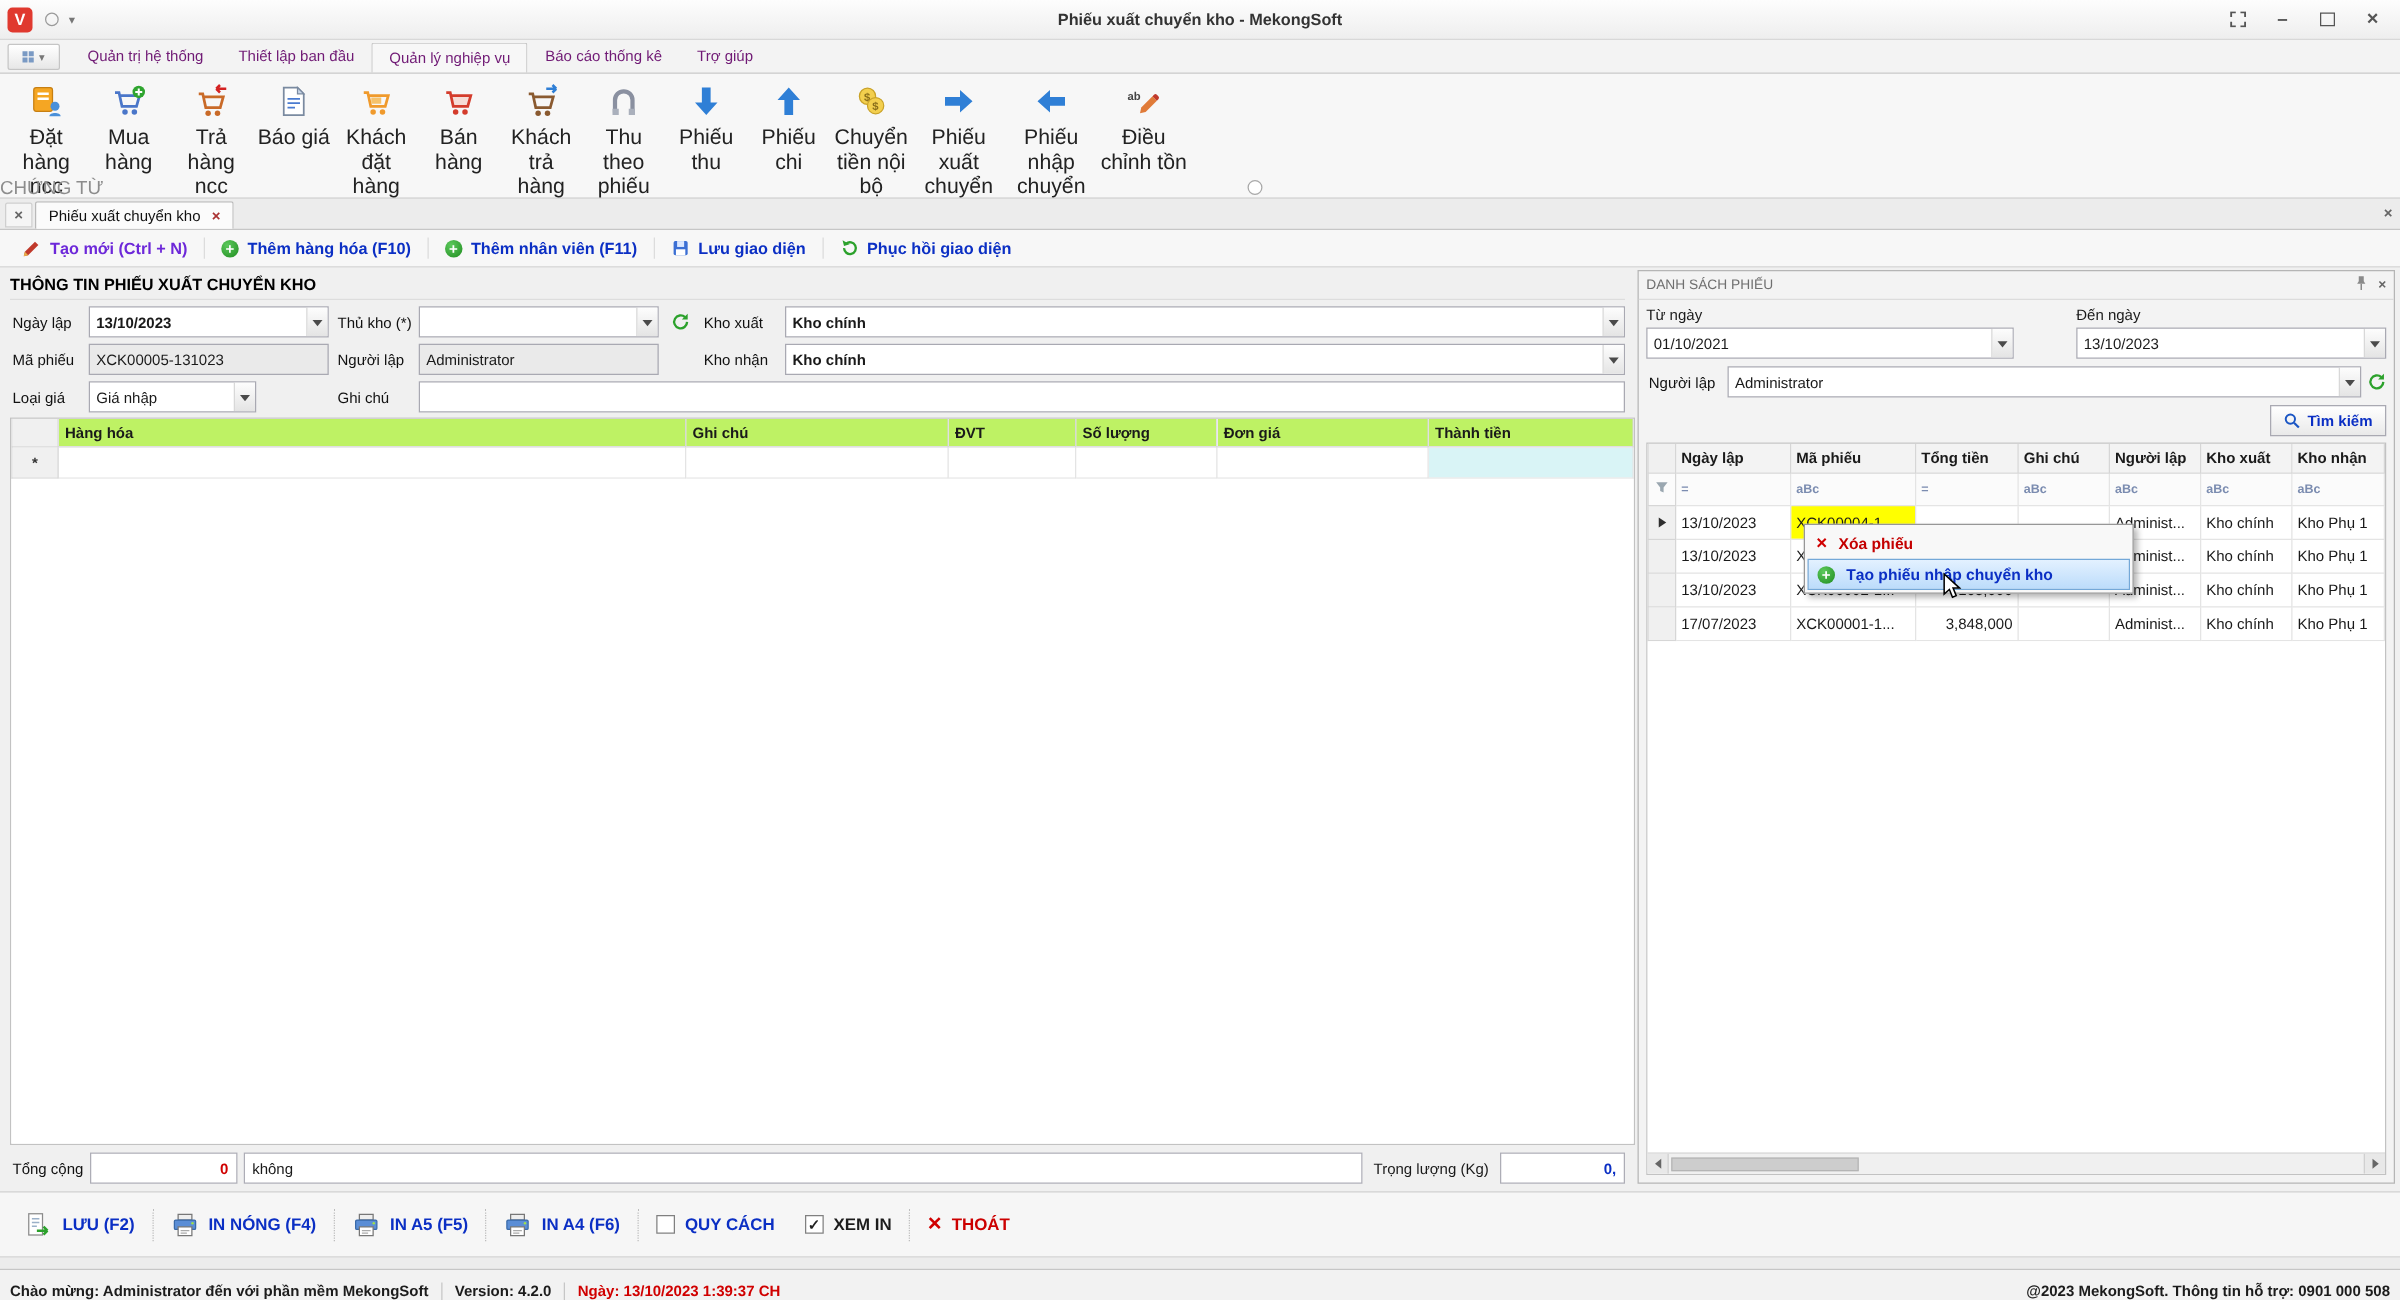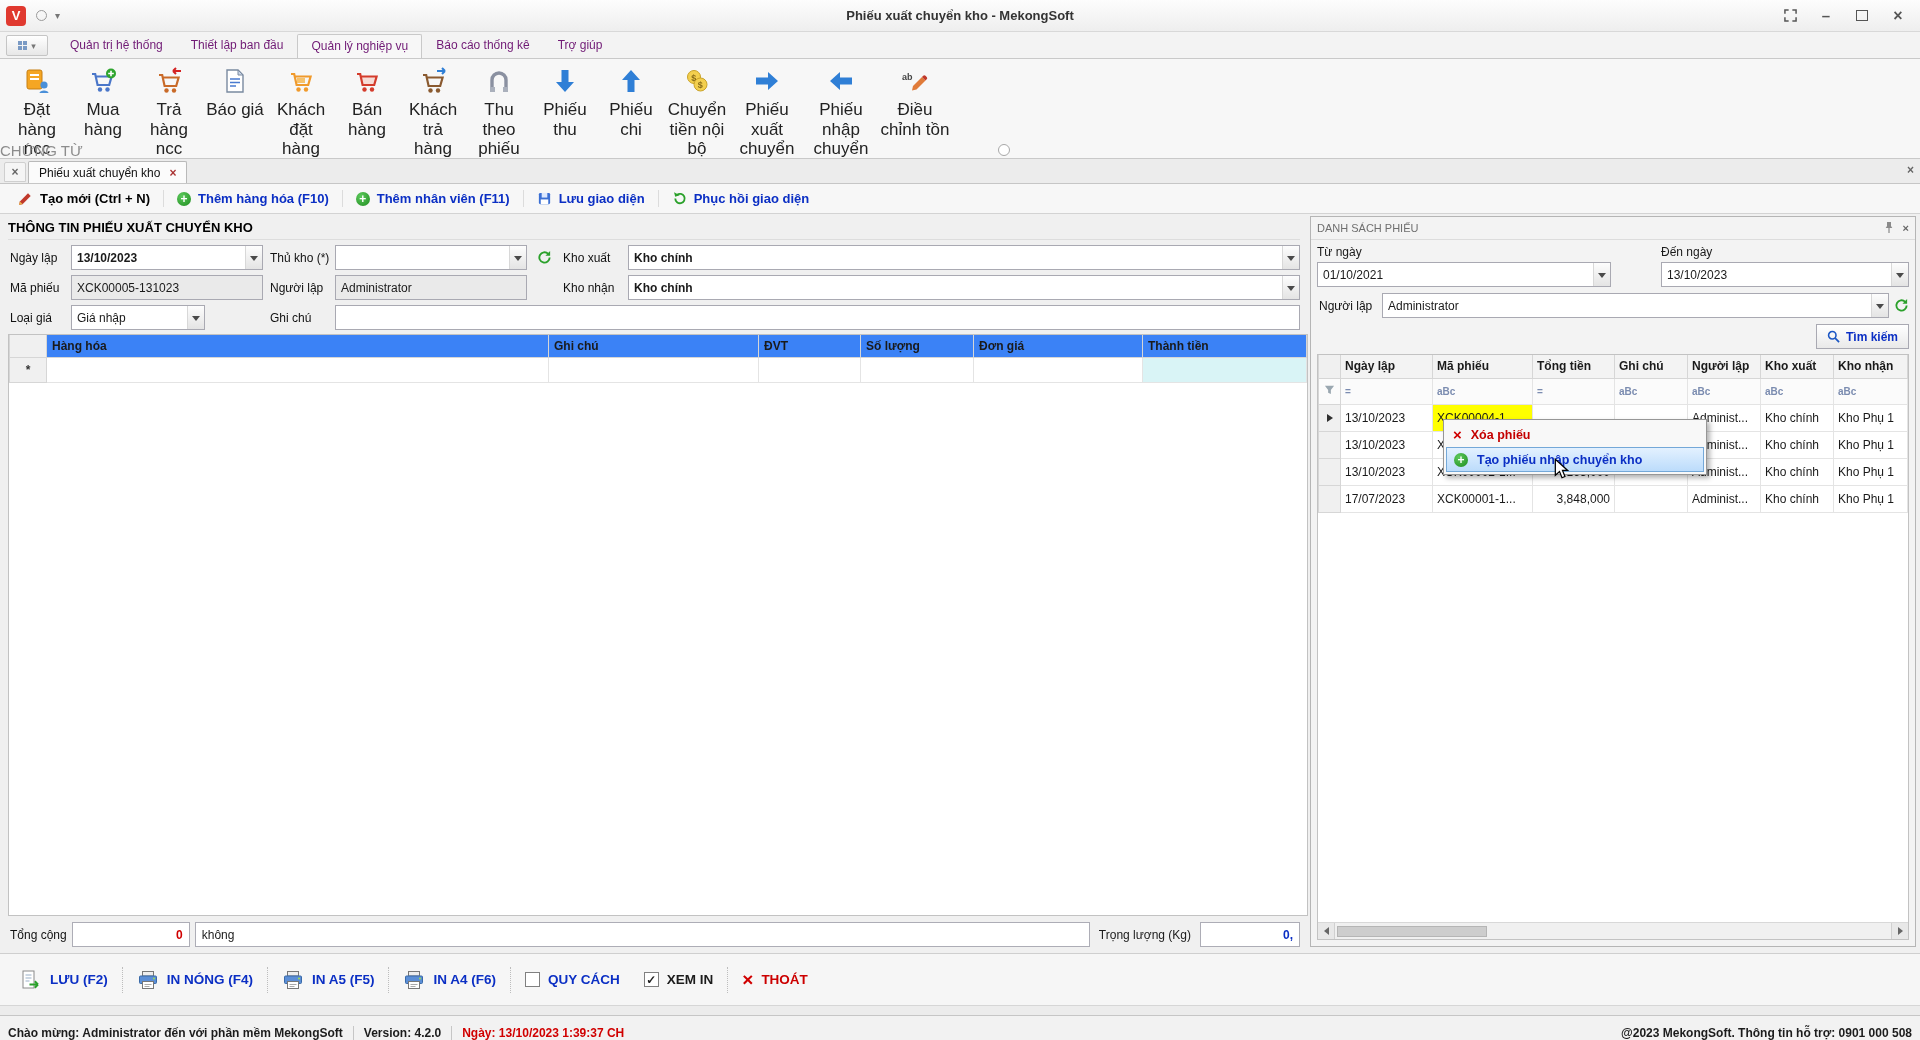--- a/index.html
+++ b/index.html
@@ -44,21 +44,21 @@
 .doc-tabs{height:25px;background:#ececec;border-bottom:1px solid #c6c6c6;display:flex;align-items:flex-end;padding:0 2px;position:relative;flex:none}
 .dt-side{width:22px;height:20px;margin:0 2px 1px;display:flex;align-items:center;justify-content:center;color:#666;border:1px solid #cfcfcf;background:#f5f5f5;border-radius:2px 2px 0 0}
 .dtab{height:22px;background:#fbfbfb;border:1px solid #b9b9b9;border-bottom:none;border-radius:2px 2px 0 0;display:flex;align-items:center;gap:9px;padding:0 10px;font-size:12px;color:#111}
 .dtab .xico{color:#a33;font-size:12px}
 .dt-right{position:absolute;right:6px;top:4px;color:#666}
 .xico::after{content:"×";font-weight:bold}
 
 
 .action-bar{height:30px;background:#f7f7f7;border-bottom:1px solid #d3d3d3;display:flex;align-items:center;padding:0 4px;flex:none}
 .ab-item{display:flex;align-items:center;gap:7px;padding:0 13px;font-size:13px;font-weight:bold;color:#0b2fc4;white-space:nowrap}
-.ab-item.red{color:#000000}
+.ab-item.red{color:#6d28d9}
 .ab-sep{width:1px;height:17px;background:#dcdcdc}
 .plus-ic{width:14px;height:14px;border-radius:50%;background:radial-gradient(circle at 35% 30%,#5cc95c,#1f8c1f);color:#fff;display:flex;align-items:center;justify-content:center;font-size:12px;font-weight:bold;line-height:1}
 .plus-ic::after{content:"+"}
 
 
 .workspace{flex:1;display:flex;min-height:0}
 .left-pane{flex:1;display:flex;flex-direction:column;min-width:0}
 .section-title{height:24px;display:flex;align-items:center;margin:2px 8px 0;font-weight:bold;font-size:13px;color:#000;border-bottom:1px solid #ddd}
 
 
@@ -67,21 +67,21 @@
 .fld{height:25px;border:1px solid #a9a9b2;background:#fff;display:flex;align-items:center;padding-left:5px;overflow:hidden;white-space:nowrap}
 .fld.bold{font-weight:bold}
 .fld.dis{background:#eaeaea}
 .caret{margin-left:auto;width:17px;align-self:stretch;flex:none;display:flex;align-items:center;justify-content:center;border-left:1px solid #d8d8d8;background:linear-gradient(#fdfdfd,#e4e4e4)}
 .caret::after{content:"";border:4px solid transparent;border-top:5px solid #4a4a4a;margin-top:5px}
 .refresh{display:flex;align-items:center;justify-content:center}
 
 
 .igrid-wrap{flex:1;margin:0 0 0 8px;border:1px solid #c2c2c2;background:#fff;overflow:hidden;display:flex;flex-direction:column}
 .igrid{border-collapse:collapse;table-layout:fixed;width:100%;font-size:12px;flex:none}
-.igrid th{height:22px;background:#3b82f6;border:1px solid #d6d6d6;border-top:none;font-weight:bold;text-align:left;padding:2px 5px;white-space:nowrap;overflow:hidden}
+.igrid th{height:22px;background:#bef264;border:1px solid #d6d6d6;border-top:none;font-weight:bold;text-align:left;padding:2px 5px;white-space:nowrap;overflow:hidden}
 .igrid th:first-child,.igrid td.ind{background:#f0f0f0;border-color:#d6d6d6}
 .igrid td{height:25px;border:1px solid #e4e4e4;padding:2px 5px;white-space:nowrap;overflow:hidden}
 .igrid td.ind{text-align:center;color:#333;font-weight:bold}
 .cell-cyan{background:#d9f4f6}
 
 
 .totals{display:flex;align-items:center;gap:5px;margin:6px 8px 6px 8px}
 .tbox{height:25px;border:1px solid #adadb6;background:#fff;display:flex;align-items:center;padding:0 6px;overflow:hidden}
 .t-total{width:118px;justify-content:flex-end;color:#d00000;font-weight:bold}
 .t-words{flex:1}

